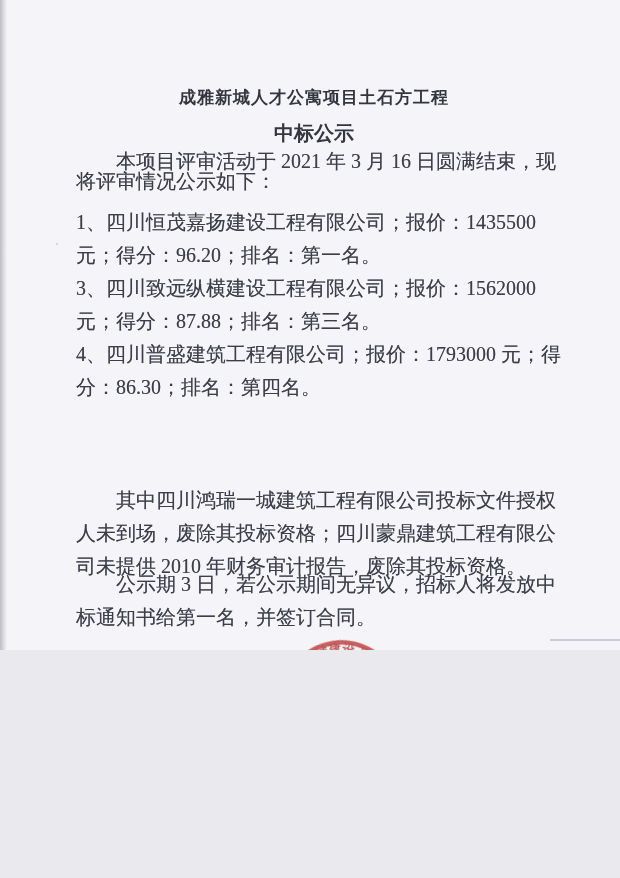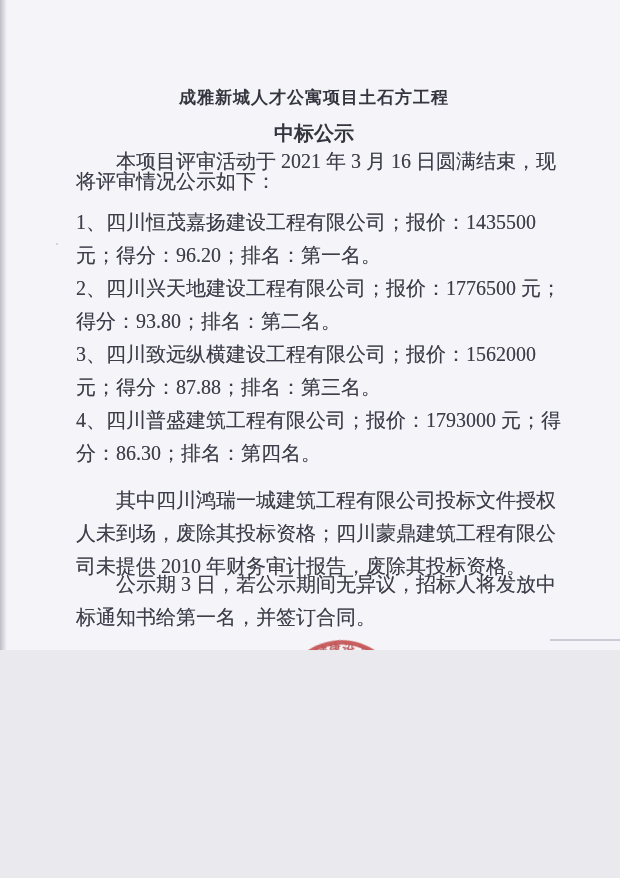--- a/index.html
+++ b/index.html
@@ -82,21 +82,20 @@
   <div class="speck s1"></div>
   <div class="speck s2"></div>
 
   <h1 class="doc-title">成雅新城人才公寓项目土石方工程</h1>
   <h2 class="doc-subtitle">中标公示</h2>
 
   <p class="body-text intro">本项目评审活动于 2021 年 3 月 16 日圆满结束，现将评审情况公示如下：</p>
 
   <div class="bidders">
     <p class="body-text">1、四川恒茂嘉扬建设工程有限公司；报价：1435500 元；得分：96.20；排名：第一名。</p>
-    <p class="body-text">2、四川兴天地建设工程有限公司；报价：1776500 元；得分：93.80；排名：第二名。</p>
     <p class="body-text">3、四川致远纵横建设工程有限公司；报价：1562000 元；得分：87.88；排名：第三名。</p>
     <p class="body-text">4、四川普盛建筑工程有限公司；报价：1793000 元；得分：86.30；排名：第四名。</p>
   </div>
 
   <p class="body-text disq">其中四川鸿瑞一城建筑工程有限公司投标文件授权人未到场，废除其投标资格；四川蒙鼎建筑工程有限公司未提供 2010 年财务审计报告，废除其投标资格。</p>
 
   <p class="body-text notice">公示期 3 日，若公示期间无异议，招标人将发放中标通知书给第一名，并签订合同。</p>
 
   <p class="sig tenderer">招标人：雅安市名山区茶城建设工程有限公司</p>
   <p class="sig agency">招标代理机构：四川省中腾建设工程项目管理有限公司</p>

